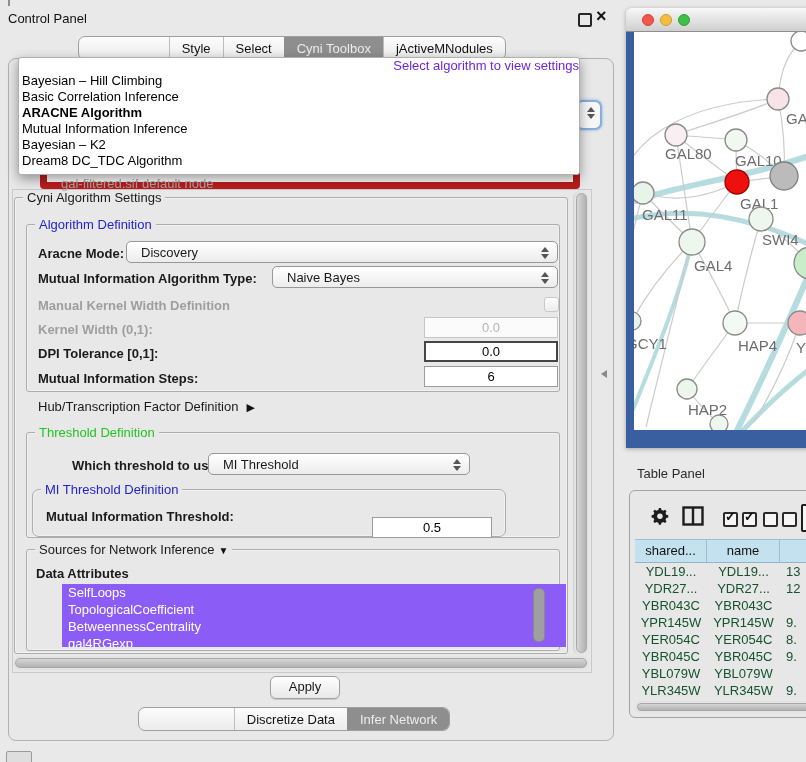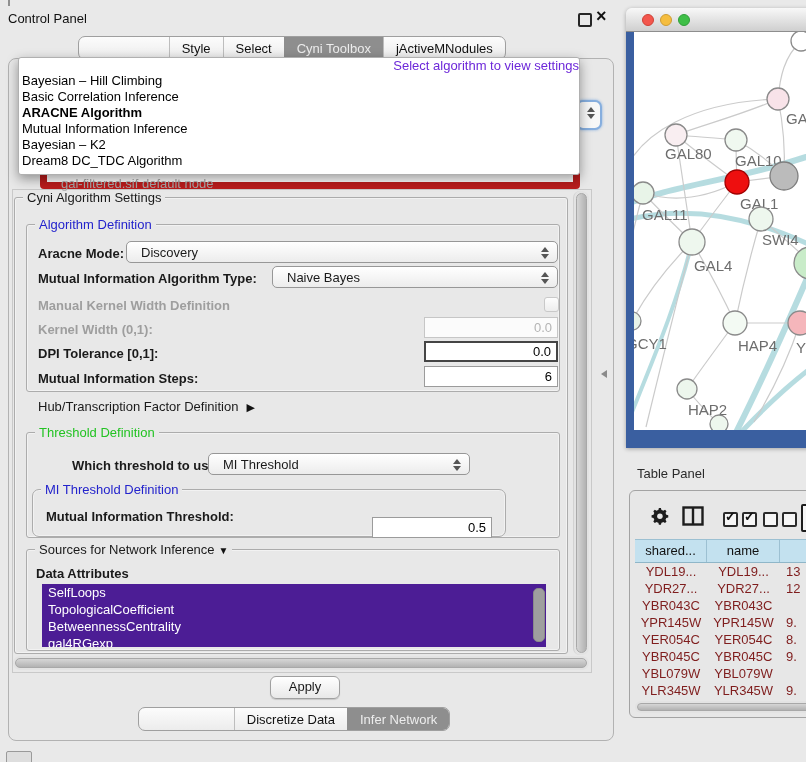--- a/index.html
+++ b/index.html
@@ -33,31 +33,31 @@
 
   .lbl{font-size:13px;font-weight:bold;color:#1a1a1a;white-space:nowrap;}
   .lbl.disabled{color:#9e9e9e;text-align:center;}
 
   .combo{height:22px;border:1px solid #979797;border-radius:5px;background:linear-gradient(#ffffff,#ececec);
          line-height:21px;padding-left:14px;box-sizing:border-box;font-size:13px;}
   .spinner{position:absolute;right:8px;top:3px;width:8px;height:16px;}
   .spinner:before{content:"";position:absolute;left:0;top:2px;border-left:4px solid transparent;border-right:4px solid transparent;border-bottom:5px solid #555;}
   .spinner:after{content:"";position:absolute;left:0;bottom:2px;border-left:4px solid transparent;border-right:4px solid transparent;border-top:5px solid #555;}
 
-  input.fld{box-sizing:border-box;font-family:"Liberation Sans",sans-serif;font-size:13px;text-align:right;
+  input.fld{box-sizing:border-box;font-family:"Liberation Sans",sans-serif;font-size:13px;text-align:center;
          padding:0 5px;border:1px solid #9b9b9b;background:#fff;height:21px;}
   input.fld.disabled{border-color:#c6c6c6;color:#b4b4b4;background:#fbfbfb;}
   input.fld.strong{border:2px solid #454545;}
 
   .checkbox{width:13px;height:13px;border:1px solid #c9c9c9;border-radius:3px;background:linear-gradient(#fdfdfd,#ededed);}
 
   .arrow-right{display:inline-block;margin-left:8px;font-size:11px;color:#111;}
   .arrow-down{display:inline-block;margin-left:4px;font-size:10px;color:#111;}
 
-  .attr-list{background:#4c1d95;overflow:hidden;}
+  .attr-list{background:#8b5cf6;overflow:hidden;margin-left:20px;}
   .attr-item{height:17px;line-height:17px;color:#fff;font-size:13px;padding-left:6px;white-space:nowrap;}
   .list-thumb{background:#9f9f9f;border-radius:5px;border:1px solid #8a8a8a;}
 
   .vscroll{background:#e3e3e3;border-left:1px solid #d2d2d2;border-radius:7px;}
   .vscroll .thumb{position:absolute;left:2px;top:2px;right:2px;bottom:2px;border-radius:6px;
          background:linear-gradient(90deg,#d6d6d6,#b2b2b2);border:1px solid #a8a8a8;}
   .hscroll{background:#e3e3e3;border-radius:7px;}
   .hscroll .thumb{position:absolute;left:2px;top:2px;bottom:2px;right:2px;border-radius:6px;
          background:linear-gradient(#d6d6d6,#b2b2b2);border:1px solid #a8a8a8;}
 
@@ -94,21 +94,21 @@
   
   .tp-title{left:637px;top:466px;font-size:13px;color:#2b2b2b;}
   .tp-window{left:629px;top:490px;width:196px;height:226px;border:1px solid #a3a3a3;border-radius:6px;background:#e7e7e7;}
   .tp-icon{position:absolute;}
   .cb{width:11px;height:11px;border:2px solid #2a2a2a;border-radius:2px;position:relative;background:#f6f6f6;display:inline-block;}
   .cb.checked::after{content:"✓";position:absolute;top:-5px;left:0px;font-size:13px;font-weight:bold;color:#111;}
   .tbl-head{position:absolute;display:flex;background:#c3e1ef;border-top:1px solid #9cc0d2;border-bottom:1px solid #8fb6c8;}
   .th{height:22px;line-height:22px;text-align:center;font-size:13px;color:#111;border-right:1px solid #9cc0d2;box-sizing:border-box;}
   .tbl-body{position:absolute;overflow:hidden;}
   .tr{display:flex;height:17px;line-height:17px;}
-  .td{font-size:13px;color:#7f1d1d;text-align:center;white-space:nowrap;overflow:hidden;box-sizing:border-box;}
+  .td{font-size:13px;color:#14532d;text-align:center;white-space:nowrap;overflow:hidden;box-sizing:border-box;}
   .td.c2{text-align:left;padding-left:6px;}
 
   .partial-btn{left:6px;top:751px;width:24px;height:14px;border:1px solid #9a9a9a;border-radius:2px;background:#dedede;}
 
   .node-label{font-size:15px;fill:#6d6d6d;font-family:"Liberation Sans",sans-serif;}
   .tab-icon{flex:none;}
 </style>
 </head>
 <body>
 

